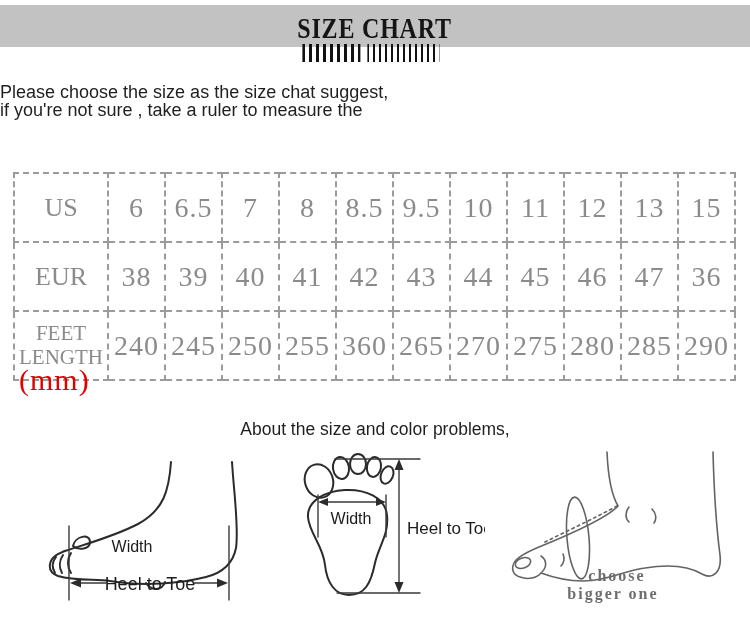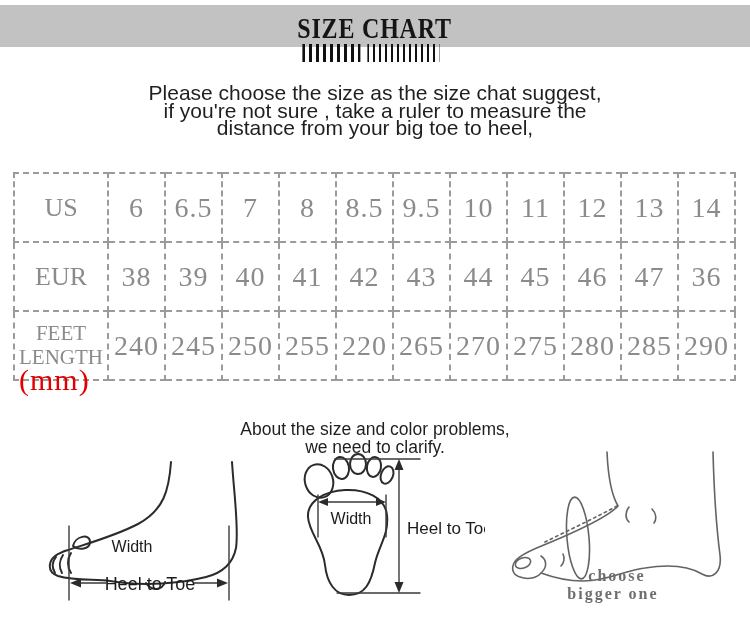--- a/index.html
+++ b/index.html
@@ -12,22 +12,22 @@
   .title{display:inline-block;font-family:"Liberation Serif",serif;font-weight:bold;
          font-size:30px;color:#151515;letter-spacing:1px;transform:scaleX(0.8);}
   .barcode{position:absolute;left:50%;top:44px;transform:translateX(-53%);
            display:flex;gap:7px;height:18px;}
   .barcode .seg1{width:58px;height:18px;
       background:repeating-linear-gradient(90deg,#111 0 3px,transparent 3px 7px);}
   .barcode .seg2{width:72px;height:18px;
       background:repeating-linear-gradient(90deg,#111 0 2px,transparent 2px 6px);}
 
   
-  .intro{position:absolute;left:0;top:84px;width:750px;text-align:center;
-         font-size:21px;line-height:17.5px;color:#1f1f1f;}
+  .intro{position:absolute;left:0;top:84px;width:750px;
+         font-size:18px;line-height:17.5px;color:#1f1f1f;}
   .clarify{position:absolute;left:0;top:420px;width:750px;text-align:center;
            font-size:17.5px;line-height:18px;color:#1f1f1f;}
 
   
   .size-table{position:absolute;left:13px;top:172px;width:721px;
               border-collapse:collapse;table-layout:fixed;}
   .size-table td{border:2px dashed #9b9b9b;text-align:center;vertical-align:middle;
                  font-family:"Liberation Serif",serif;color:#8b8b8b;font-size:28px;
                  height:67px;padding:0;letter-spacing:1px;}
   .size-table td.lab{font-size:26px;letter-spacing:0;}
@@ -57,21 +57,20 @@
     <span class="title">SIZE CHART</span>
   </div>
   <div class="barcode">
     <div class="seg1"></div>
     <div class="seg2"></div>
   </div>
 
   <div class="intro">
     <div>Please choose the size as the size chat suggest,</div>
     <div>if you're not sure , take a ruler to measure the</div>
-    <div>distance from your big toe to heel,</div>
   </div>
 
   <table class="size-table">
     <colgroup>
       <col style="width:94px">
       <col style="width:57px">
         <col style="width:57px">
         <col style="width:57px">
       <col style="width:57px">
         <col style="width:57px">
@@ -88,21 +87,21 @@
       <td>6</td>
       <td>6.5</td>
       <td>7</td>
       <td>8</td>
       <td>8.5</td>
       <td>9.5</td>
       <td>10</td>
       <td>11</td>
       <td>12</td>
       <td>13</td>
-      <td>14</td>
+      <td>15</td>
     </tr>
     <tr>
       <td class="lab">EUR</td>
       <td>38</td>
       <td>39</td>
       <td>40</td>
       <td>41</td>
       <td>42</td>
       <td>43</td>
       <td>44</td>
@@ -113,34 +112,33 @@
     </tr>
     <tr>
       <td class="lab feet">
         <span>FEET LENGTH</span>
         <span class="mm">(mm)</span>
       </td>
       <td>240</td>
       <td>245</td>
       <td>250</td>
       <td>255</td>
-      <td>220</td>
+      <td>360</td>
       <td>265</td>
       <td>270</td>
       <td>275</td>
       <td>280</td>
       <td>285</td>
       <td>290</td>
     </tr>
   </tbody>
     </table>
 
   <div class="clarify">
     <div>About the size and color problems,</div>
-    <div>we need to clarify.</div>
   </div>
 
   <svg id="diagram-side" class="diagram" style="left:20px;top:460px;" width="260" height="180" viewBox="0 0 260 180">
     <path d="M151,2 C149,30 144,50 118,64 C95,76 66,84 48,90 C38,93 31,97 30,104
          C29,110 32,114 38,116 C55,121 75,119 90,121 C125,127 162,123 186,117
          C202,113 213,103 216,88 C219,68 214,34 212,2"></path>
     <path d="M36,97 c-4,5 -4,11 -1,16"></path>
     <path d="M43,95 c-4,6 -4,13 -1,18"></path>
     <path d="M51,93 c-4,6 -4,14 0,20"></path>
     <path d="M53,86 c2,-10 17,-13 17,-4 c0,7 -11,9 -17,4"></path>

